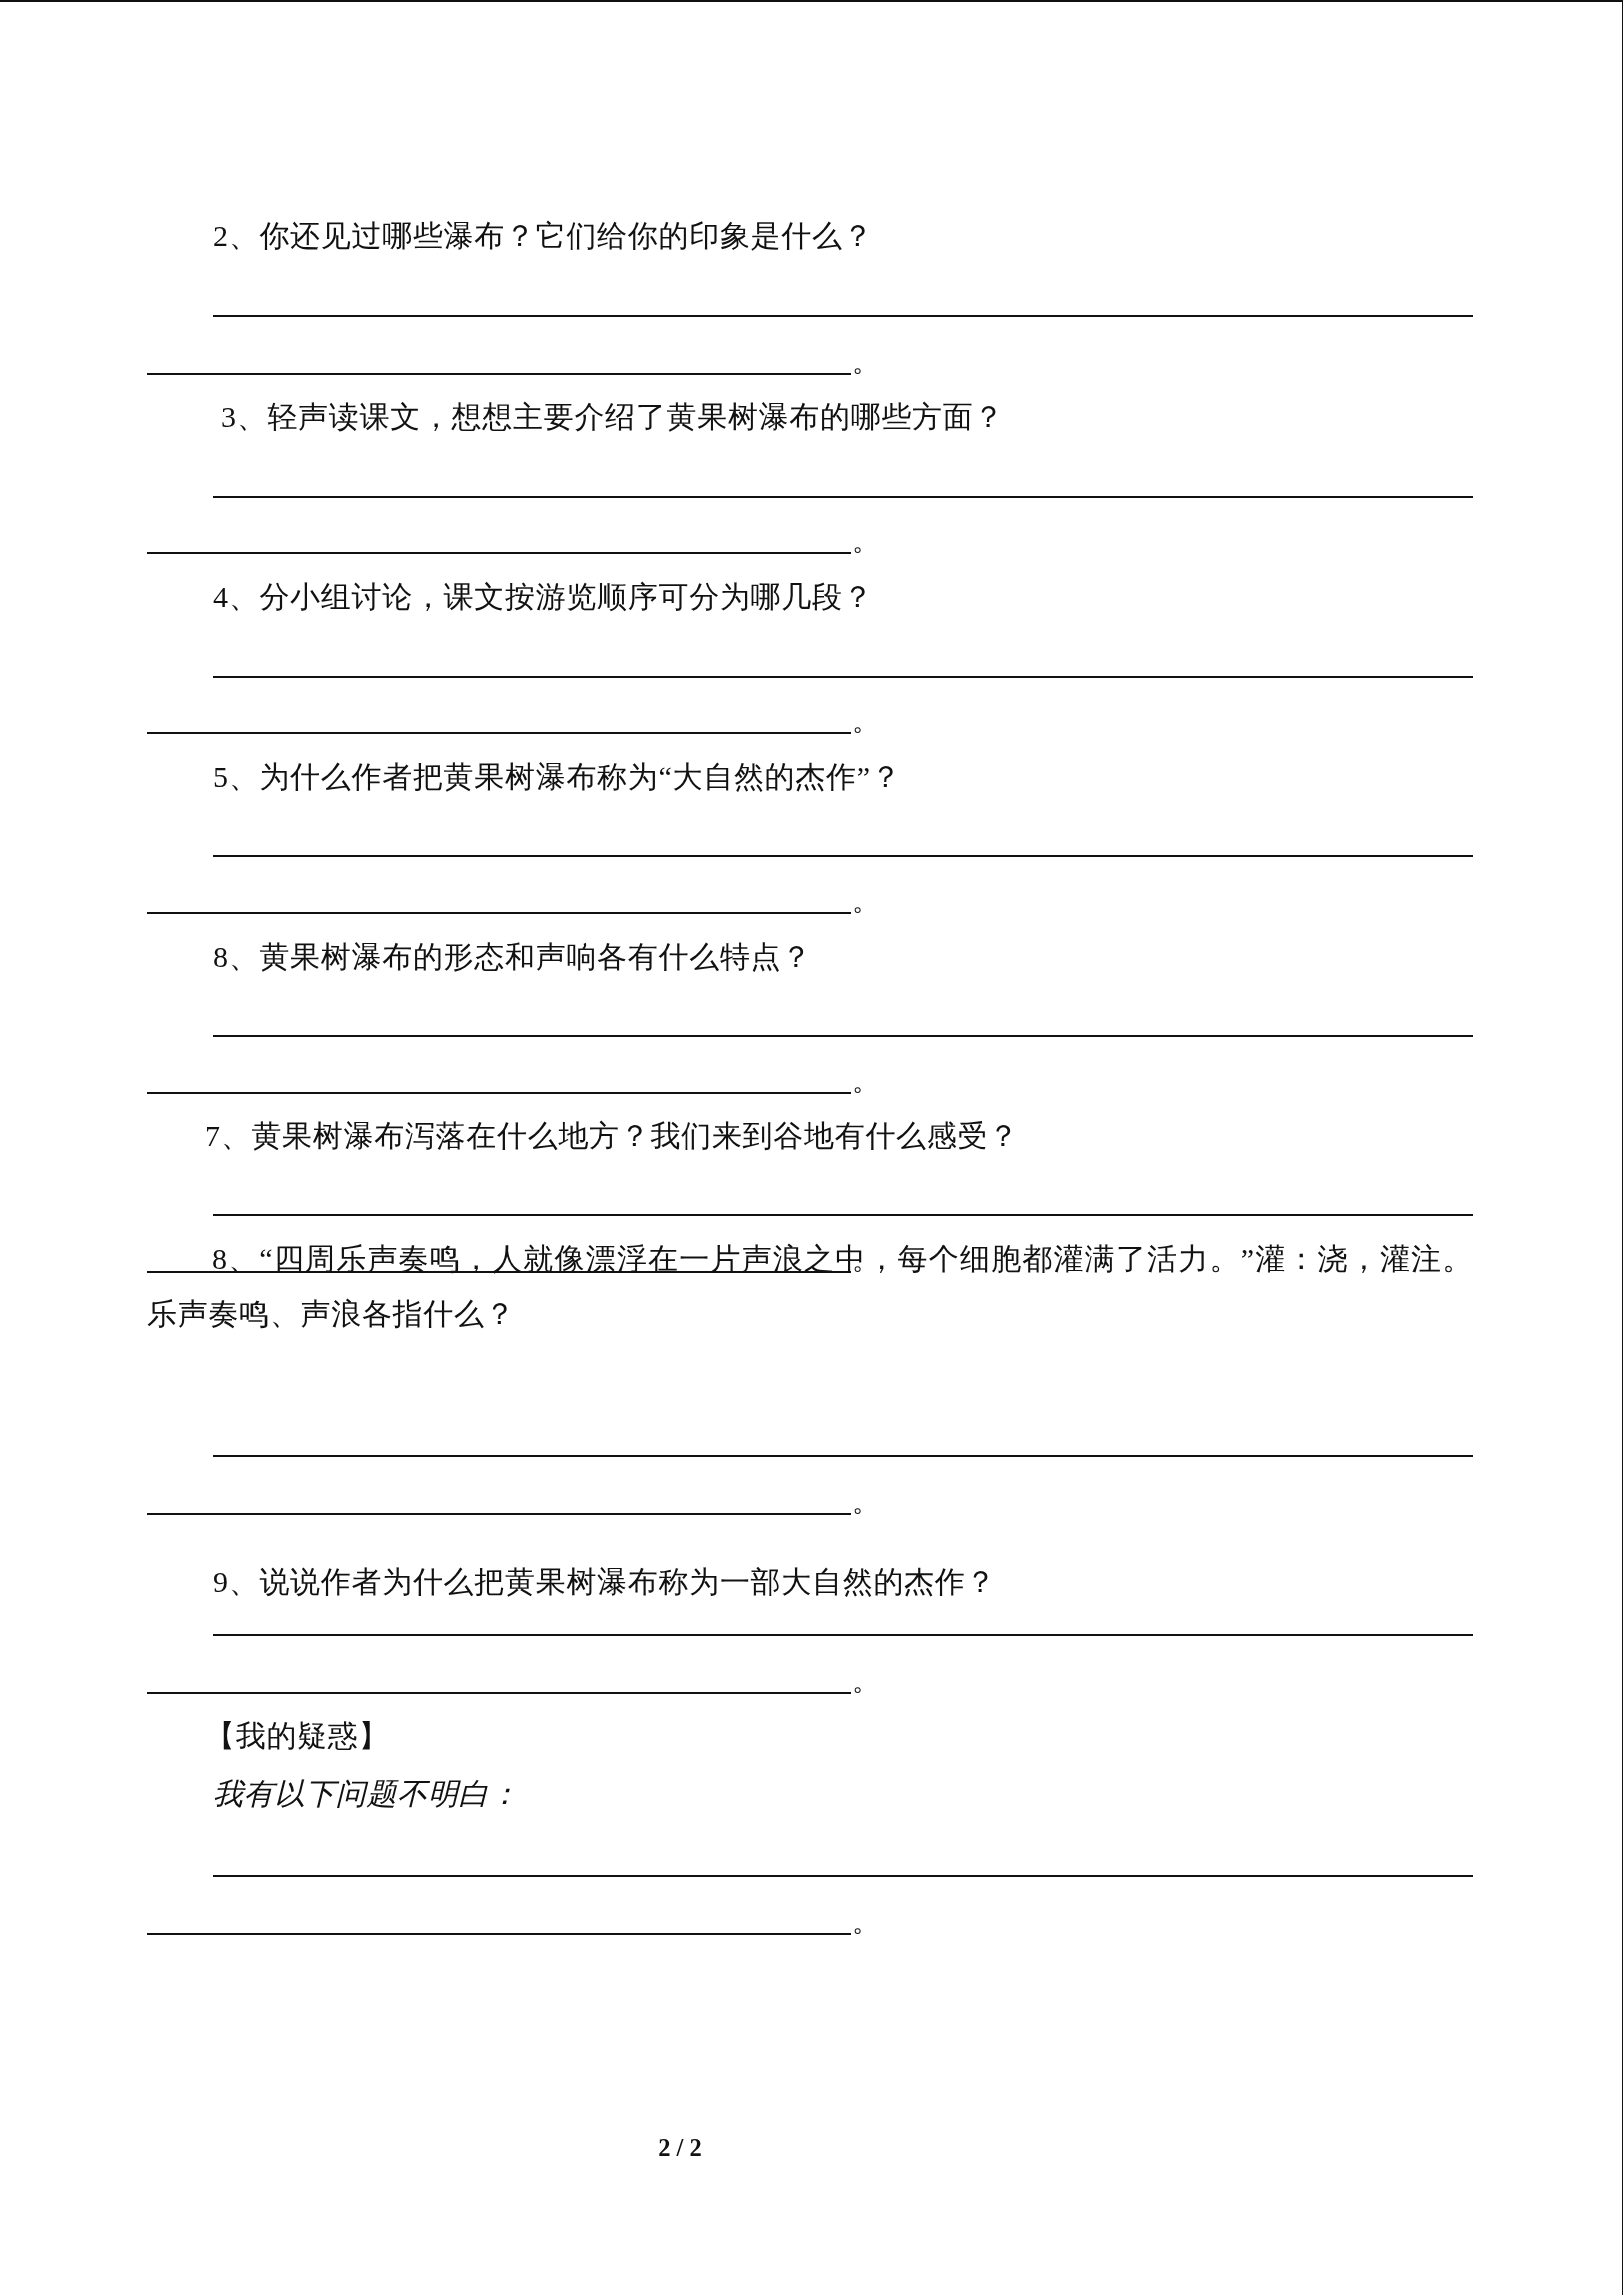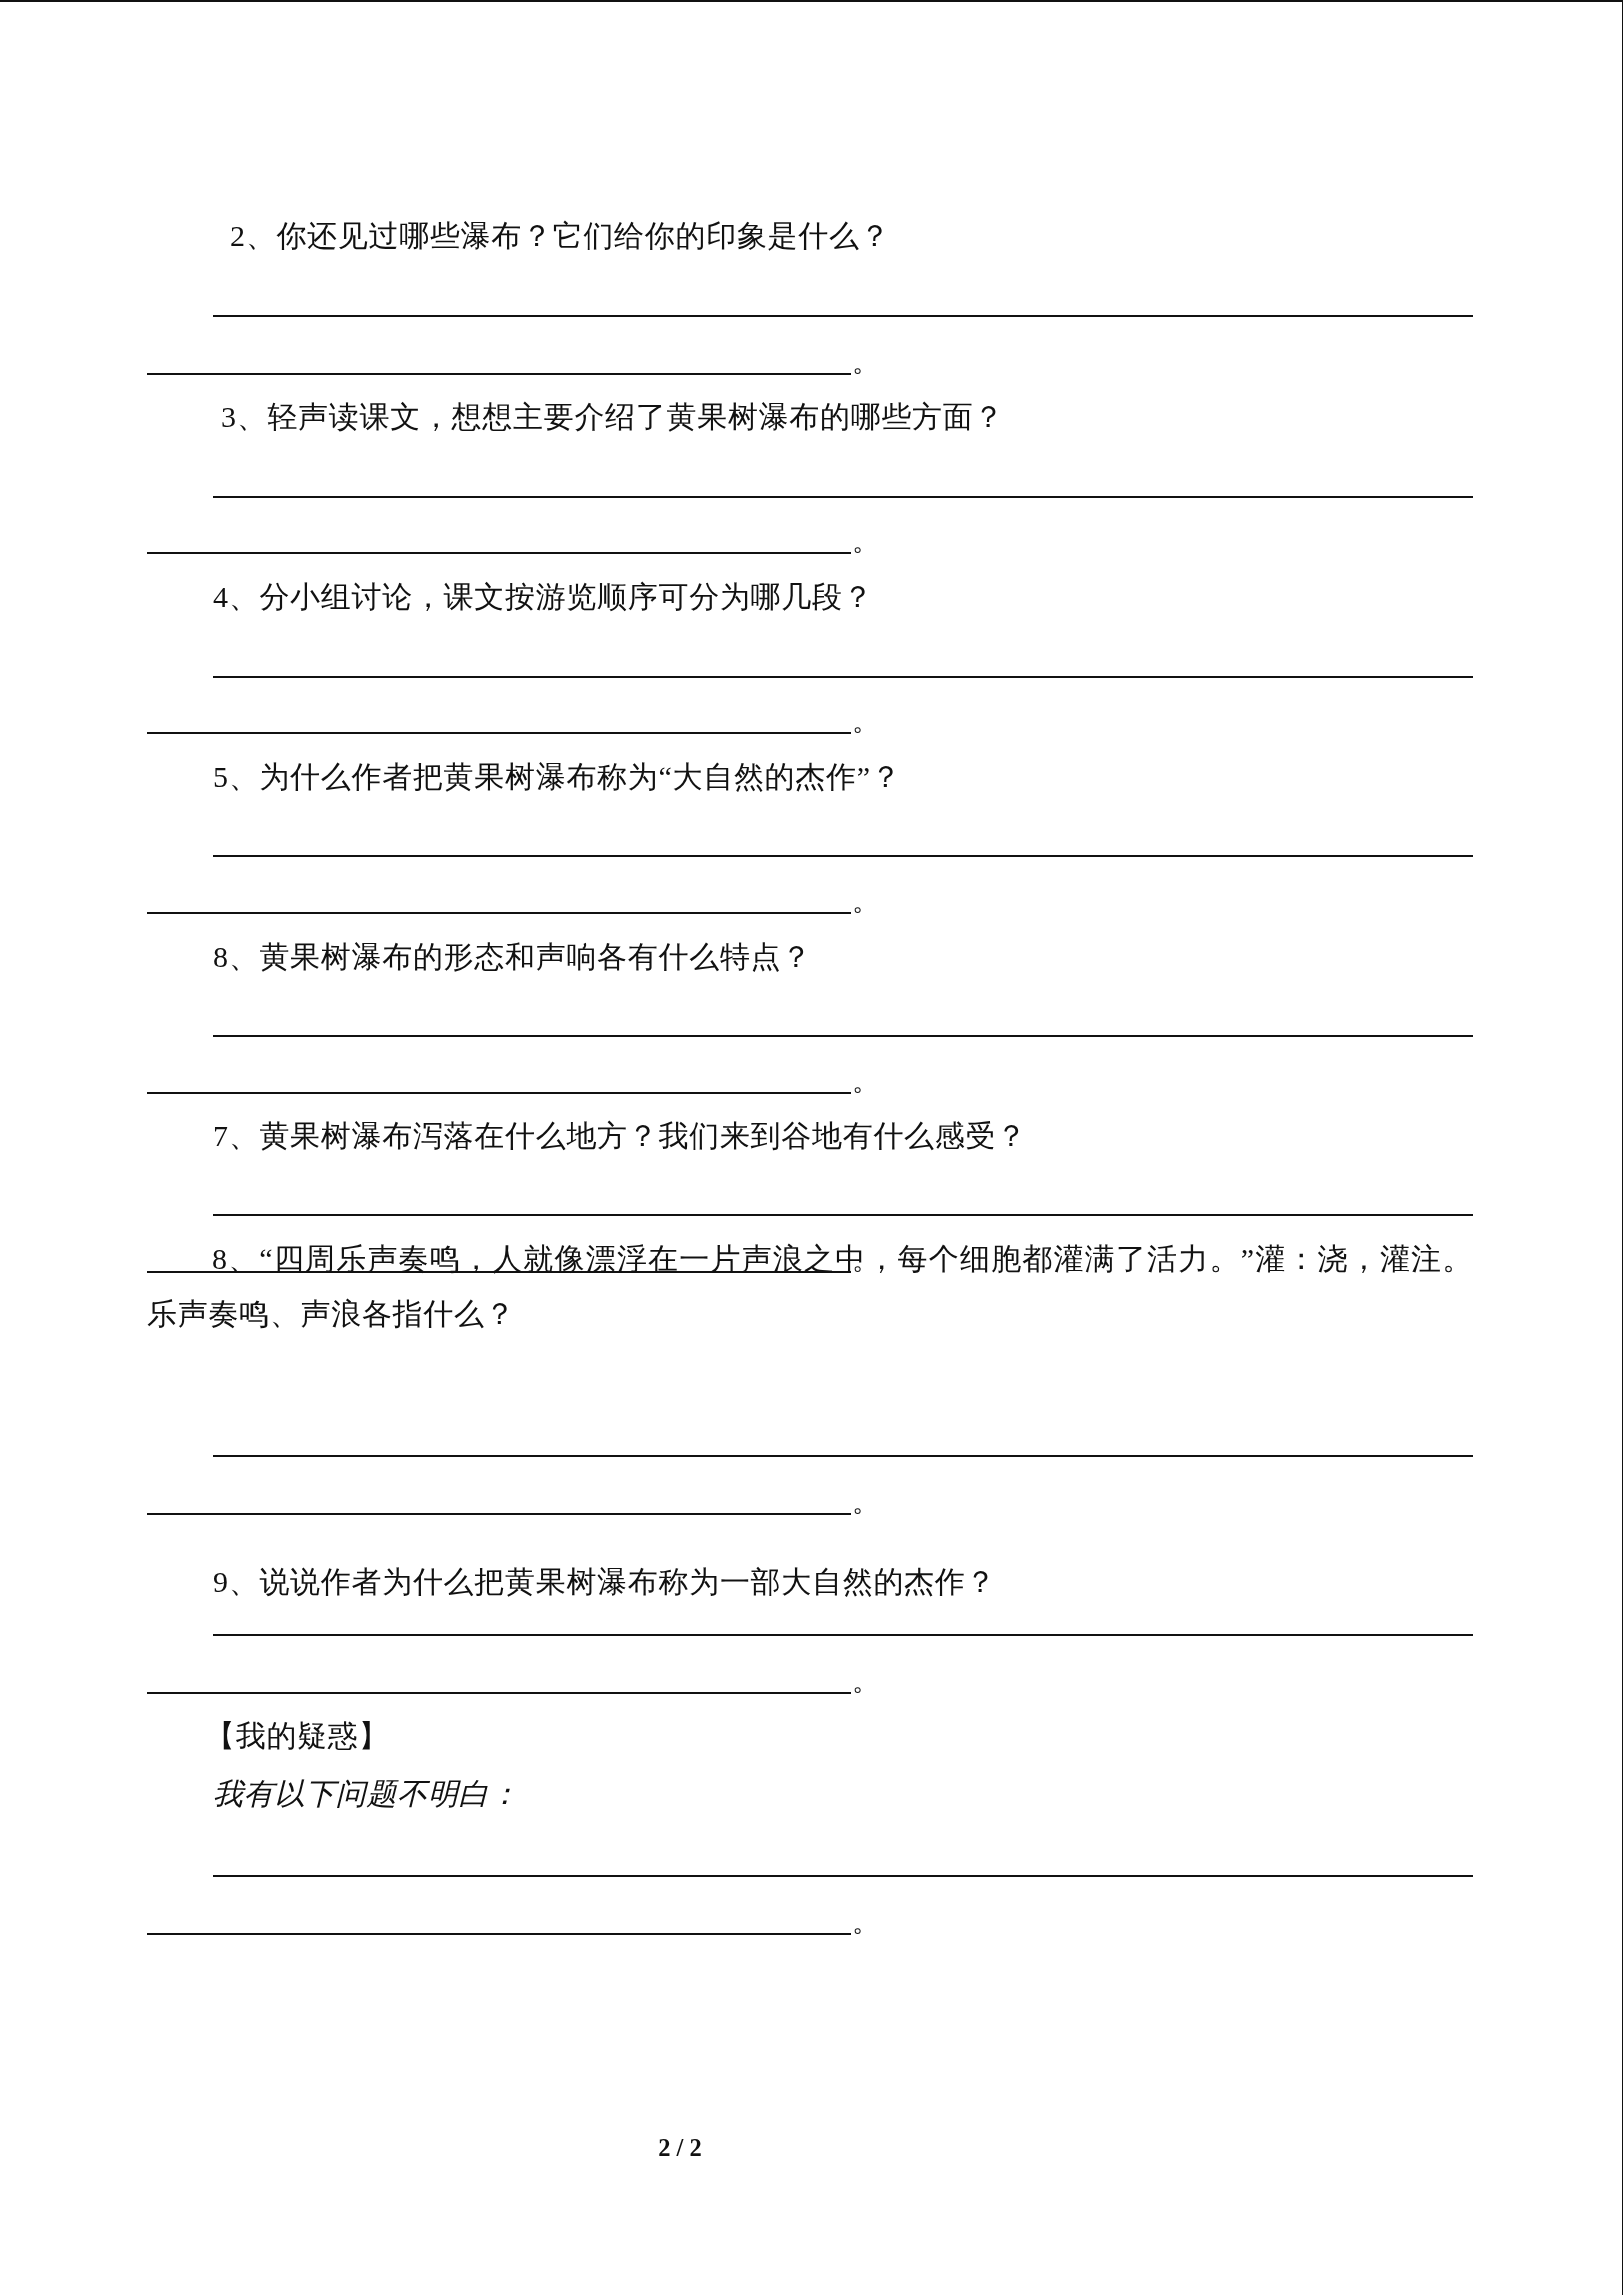--- a/index.html
+++ b/index.html
@@ -14,21 +14,21 @@
     .period { position: absolute; font-size: 27px; line-height: 27px; }
     .page-number { position: absolute; left: 0; width: 1360px; top: 2133px; text-align: center;
                    font-size: 24.5px; font-weight: bold; line-height: 30px; }
   </style>
 </head>
 <body>
 
 <div class="page-border-top"></div>
 <div class="page-border-right"></div>
 
-<div class="text" style="left:230px; top:208px;">2、你还见过哪些瀑布？它们给你的印象是什么？</div>
+<div class="text" style="left:213px; top:208px;">2、你还见过哪些瀑布？它们给你的印象是什么？</div>
 <div class="line-long" style="top:315px;"></div>
 <div class="line-short" style="top:373px;"></div>
 <div class="period" style="left:852px; top:349px;">。</div>
 
 <div class="text" style="left:210px; top:389px;margin-left:11px;">3、轻声读课文，想想主要介绍了黄果树瀑布的哪些方面？</div>
 <div class="line-long" style="top:496px;"></div>
 <div class="line-short" style="top:552px;"></div>
 <div class="period" style="left:852px; top:528px;">。</div>
 
 <div class="text" style="left:213px; top:569px;text-align:right;">4、分小组讨论，课文按游览顺序可分为哪几段？</div>
@@ -39,21 +39,21 @@
 <div class="text" style="left:213px; top:749px;">5、为什么作者把黄果树瀑布称为“大自然的杰作”？</div>
 <div class="line-long" style="top:855px;"></div>
 <div class="line-short" style="top:912px;"></div>
 <div class="period" style="left:852px; top:888px;">。</div>
 
 <div class="text" style="left:213px; top:929px;">8、黄果树瀑布的形态和声响各有什么特点？</div>
 <div class="line-long" style="top:1035px;"></div>
 <div class="line-short" style="top:1092px;"></div>
 <div class="period" style="left:852px; top:1068px;">。</div>
 
-<div class="text" style="left:213px; top:1108px;">7、黄果树瀑布泻落在什么地方？我们来到谷地有什么感受？</div>
+<div class="text" style="left:205px; top:1108px;">7、黄果树瀑布泻落在什么地方？我们来到谷地有什么感受？</div>
 <div class="line-long" style="top:1214px;"></div>
 <div class="line-short" style="top:1271px;"></div>
 <div class="period" style="left:852px; top:1247px;">。</div>
 
 <div class="text wrap" style="left:147px; top:1231px;">8、“四周乐声奏鸣，人就像漂浮在一片声浪之中，每个细胞都灌满了活力。”灌：浇，灌注。乐声奏鸣、声浪各指什么？</div>
 <div class="line-long" style="top:1455px;"></div>
 <div class="line-short" style="top:1513px;"></div>
 <div class="period" style="left:852px; top:1489px;">。</div>
 
 <div class="text" style="left:213px; top:1554px;">9、说说作者为什么把黄果树瀑布称为一部大自然的杰作？</div>

